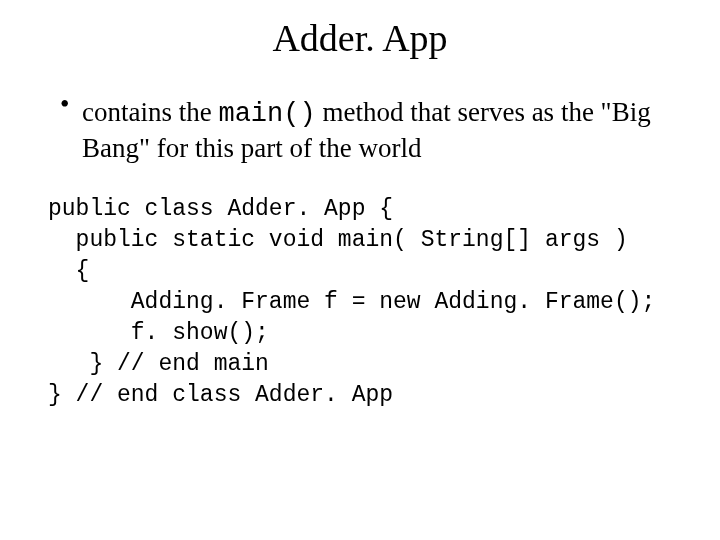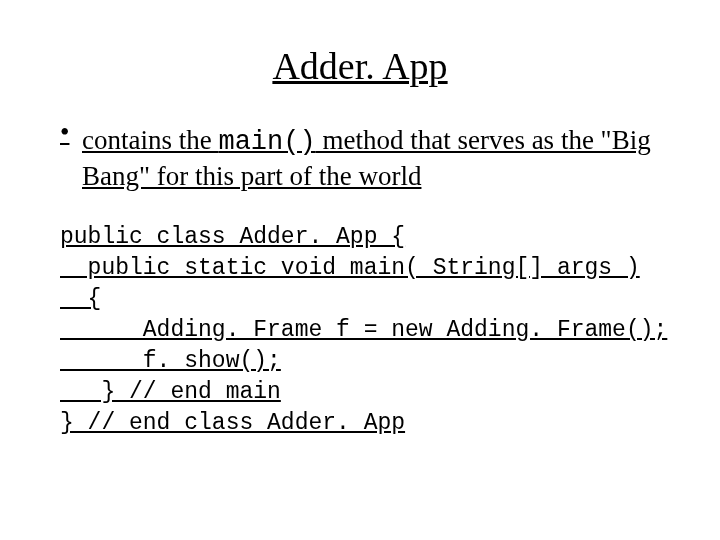--- a/index.html
+++ b/index.html
@@ -9,22 +9,21 @@
     height: 540px;
     background: #ffffff;
     font-family: "Times New Roman", Times, serif;
     color: #000000;
   }
   .slide {
     width: 720px;
     height: 540px;
     position: relative;
     box-sizing: border-box;
-    padding: 40px 40px 24px 40px;
-    text-decoration: underline;
+    padding: 12px 40px 24px 40px;
   }
   .title {
     text-align: center;
     font-size: 38px;
     font-weight: 400;
     margin-top: 4px;
     margin-bottom: 28px;
   }
   .bullet-block {
     font-size: 27px;
@@ -48,21 +47,21 @@
     margin-top: 8px;
   }
   .mono {
     font-family: "Courier New", Courier, monospace;
   }
   .code {
     font-family: "Courier New", Courier, monospace;
     font-size: 23px;
     line-height: 1.35;
     white-space: pre;
-    margin-left: 20px;
+    margin-left: 8px;
   }
 </style>
 </head>
 <body>
 
 <div class="slide">
 
   <div class="title">Adder. App</div>
 
   <div class="bullet-block">

